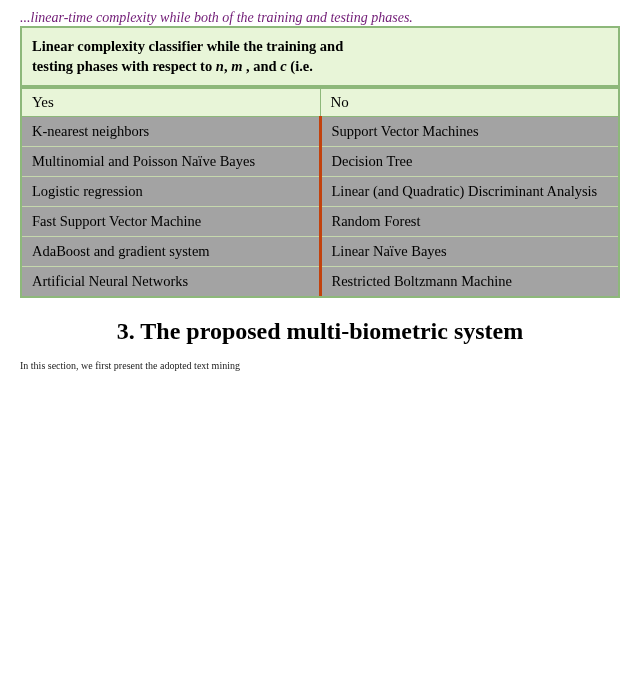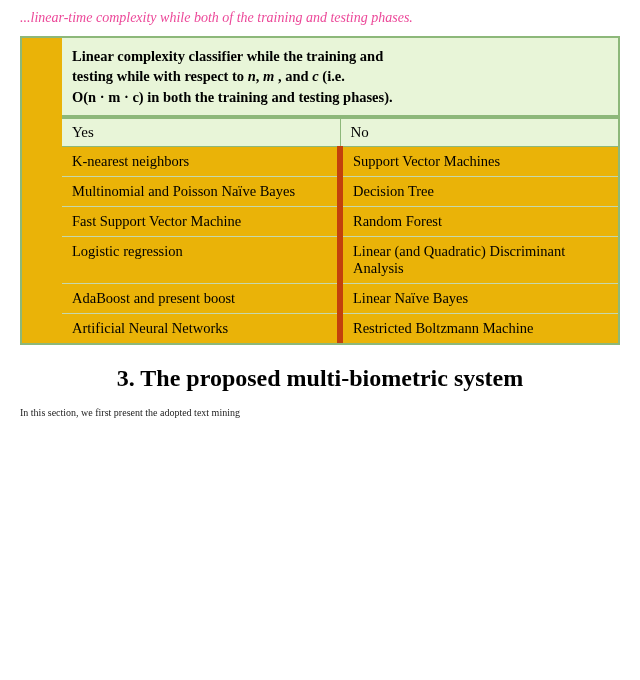--- a/index.html
+++ b/index.html
@@ -12,30 +12,28 @@
       min-height: 680px;
       padding: 0;
     }
 
     .page-container {
       padding: 10px 20px 10px 20px;
     }
 
     .intro-text {
       font-size: 14px;
-      margin-bottom: 10px;
-      color: #ec4899;
+      color: #701a75;
       font-style: italic;
     }
 
     .green-table-wrapper {
       border: 2px solid #8db87a;
-      background: #eab308;
+      background: #a3a3a3;
       margin-bottom: 14px;
-      padding-left: 40px;
     }
 
     .header-cell {
       background: #e8f5d8;
       padding: 8px 10px;
       font-size: 14.5px;
       font-weight: bold;
       border-bottom: 2px solid #8db87a;
       color: #000;
       line-height: 1.4;
@@ -71,21 +69,21 @@
     }
 
     table.main-table td {
       padding: 6px 10px;
       vertical-align: top;
       font-size: 14.5px;
       border-bottom: 1px solid #c5d8ad;
     }
 
     table.main-table td.yes-col {
-      border-right: 6px solid #c2410c;
+      border-right: 3px solid #c2410c;
       margin-top: 19px;
     }
 
     table.main-table tr:last-child td {
       border-bottom: none;
     }
 
     .section-heading {
       font-size: 24px;
       font-weight: bold;
@@ -104,50 +102,49 @@
 <body>
 
 <div class="page-container">
 
   <p class="intro-text">...linear-time complexity while both of the training and testing phases.</p>
 
   <div class="green-table-wrapper">
 
     <div class="header-cell">
       <span>Linear complexity classifier while the training and</span><br>
-      <span>testing while with respect to </span><span class="math">n</span><span>, </span><span class="math">m</span><span> , and </span><span class="math">c</span><span> (i.e.</span><br>
-      <span>O(n · m · c) in both the training and testing phases).</span>
+      <span>testing phases with respect to </span><span class="math">n</span><span>, </span><span class="math">m</span><span> , and </span><span class="math">c</span><span> (i.e.</span><br>
     </div>
 
     <table class="main-table">
       <thead>
         <tr>
           <th class="yes-col">Yes</th>
           <th class="no-col">No</th>
         </tr>
       </thead>
       <tbody id="table-body">
       <tr>
             <td class="yes-col">K-nearest neighbors</td>
             <td>Support Vector Machines</td>
           </tr>
           <tr>
             <td class="yes-col">Multinomial and Poisson Naïve Bayes</td>
             <td>Decision Tree</td>
           </tr>
           <tr>
+            <td class="yes-col">Logistic regression</td>
+            <td>Linear (and Quadratic) Discriminant Analysis</td>
+          </tr>
+          <tr>
             <td class="yes-col">Fast Support Vector Machine</td>
             <td>Random Forest</td>
           </tr>
           <tr>
-            <td class="yes-col">Logistic regression</td>
-            <td>Linear (and Quadratic) Discriminant Analysis</td>
-          </tr>
-          <tr>
-            <td class="yes-col">AdaBoost and present boost</td>
+            <td class="yes-col">AdaBoost and gradient system</td>
             <td>Linear Naïve Bayes</td>
           </tr>
           <tr>
             <td class="yes-col">Artificial Neural Networks</td>
             <td>Restricted Boltzmann Machine</td>
           </tr>
         </tbody>
     </table>
   </div>
 

